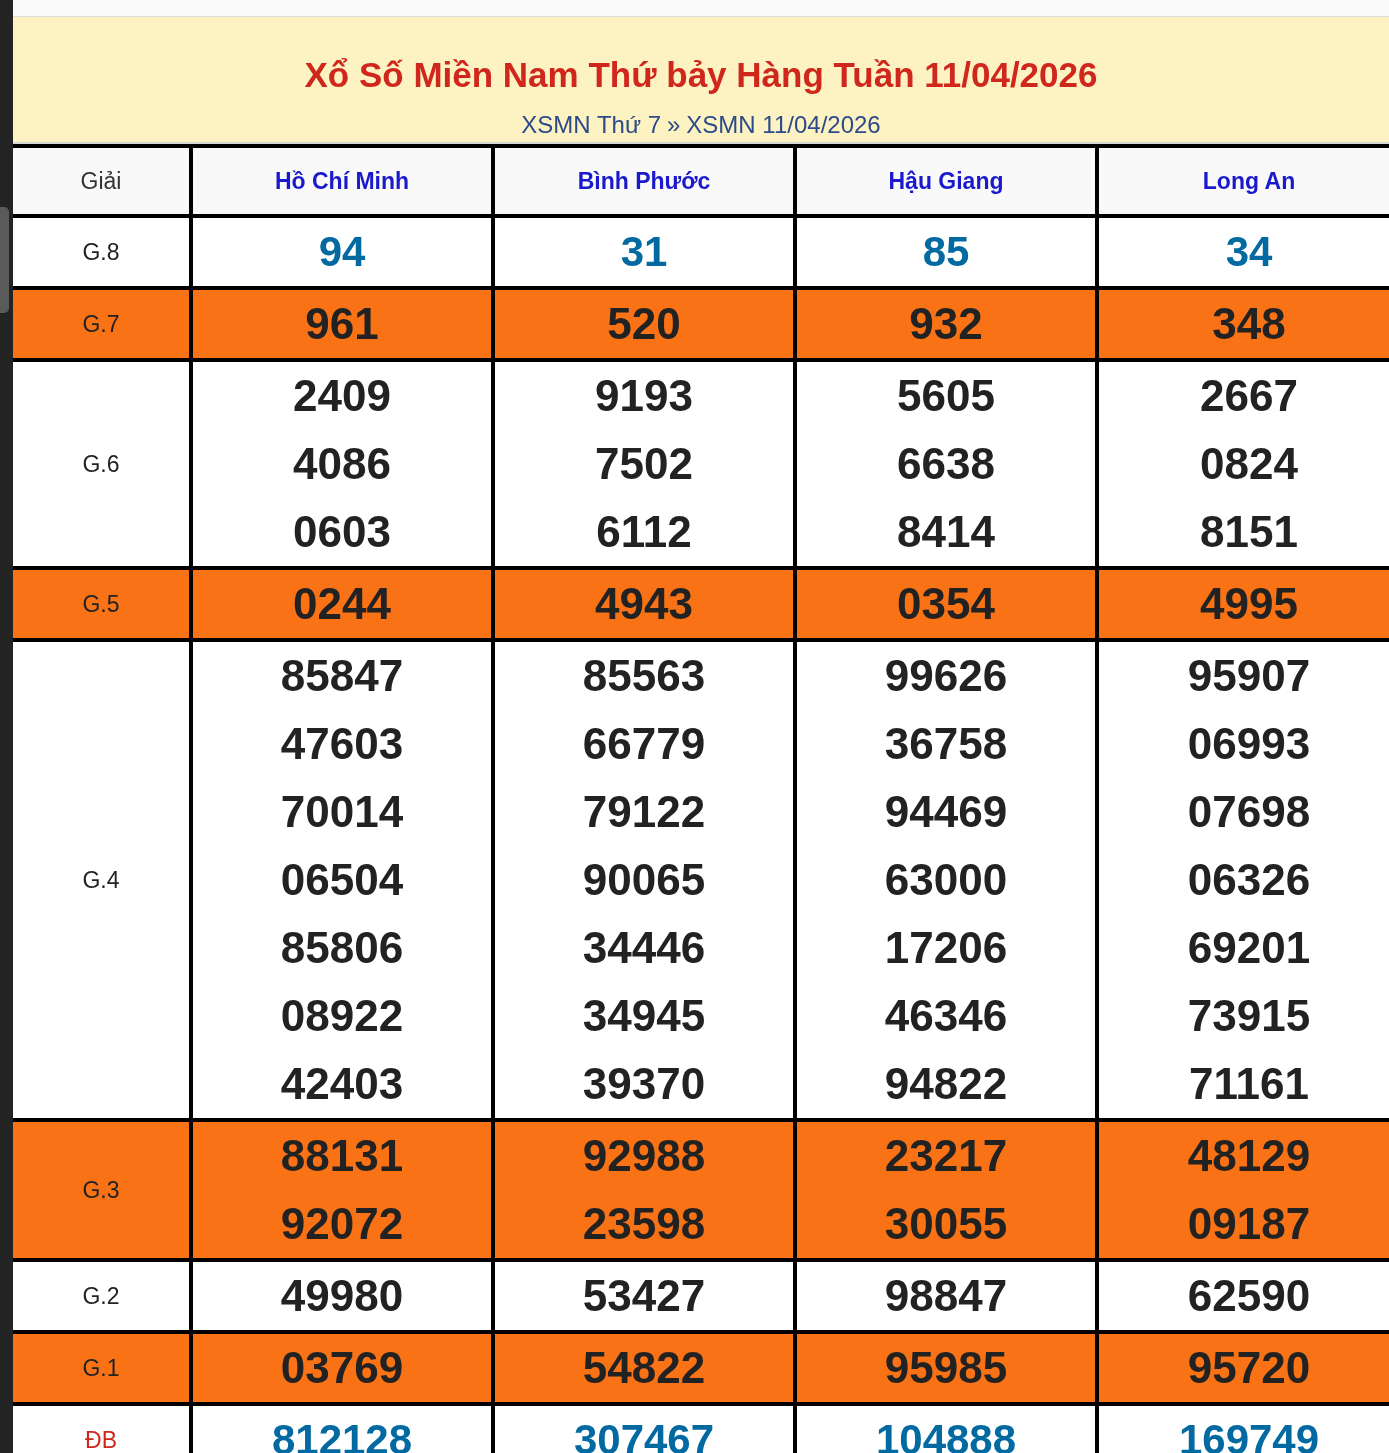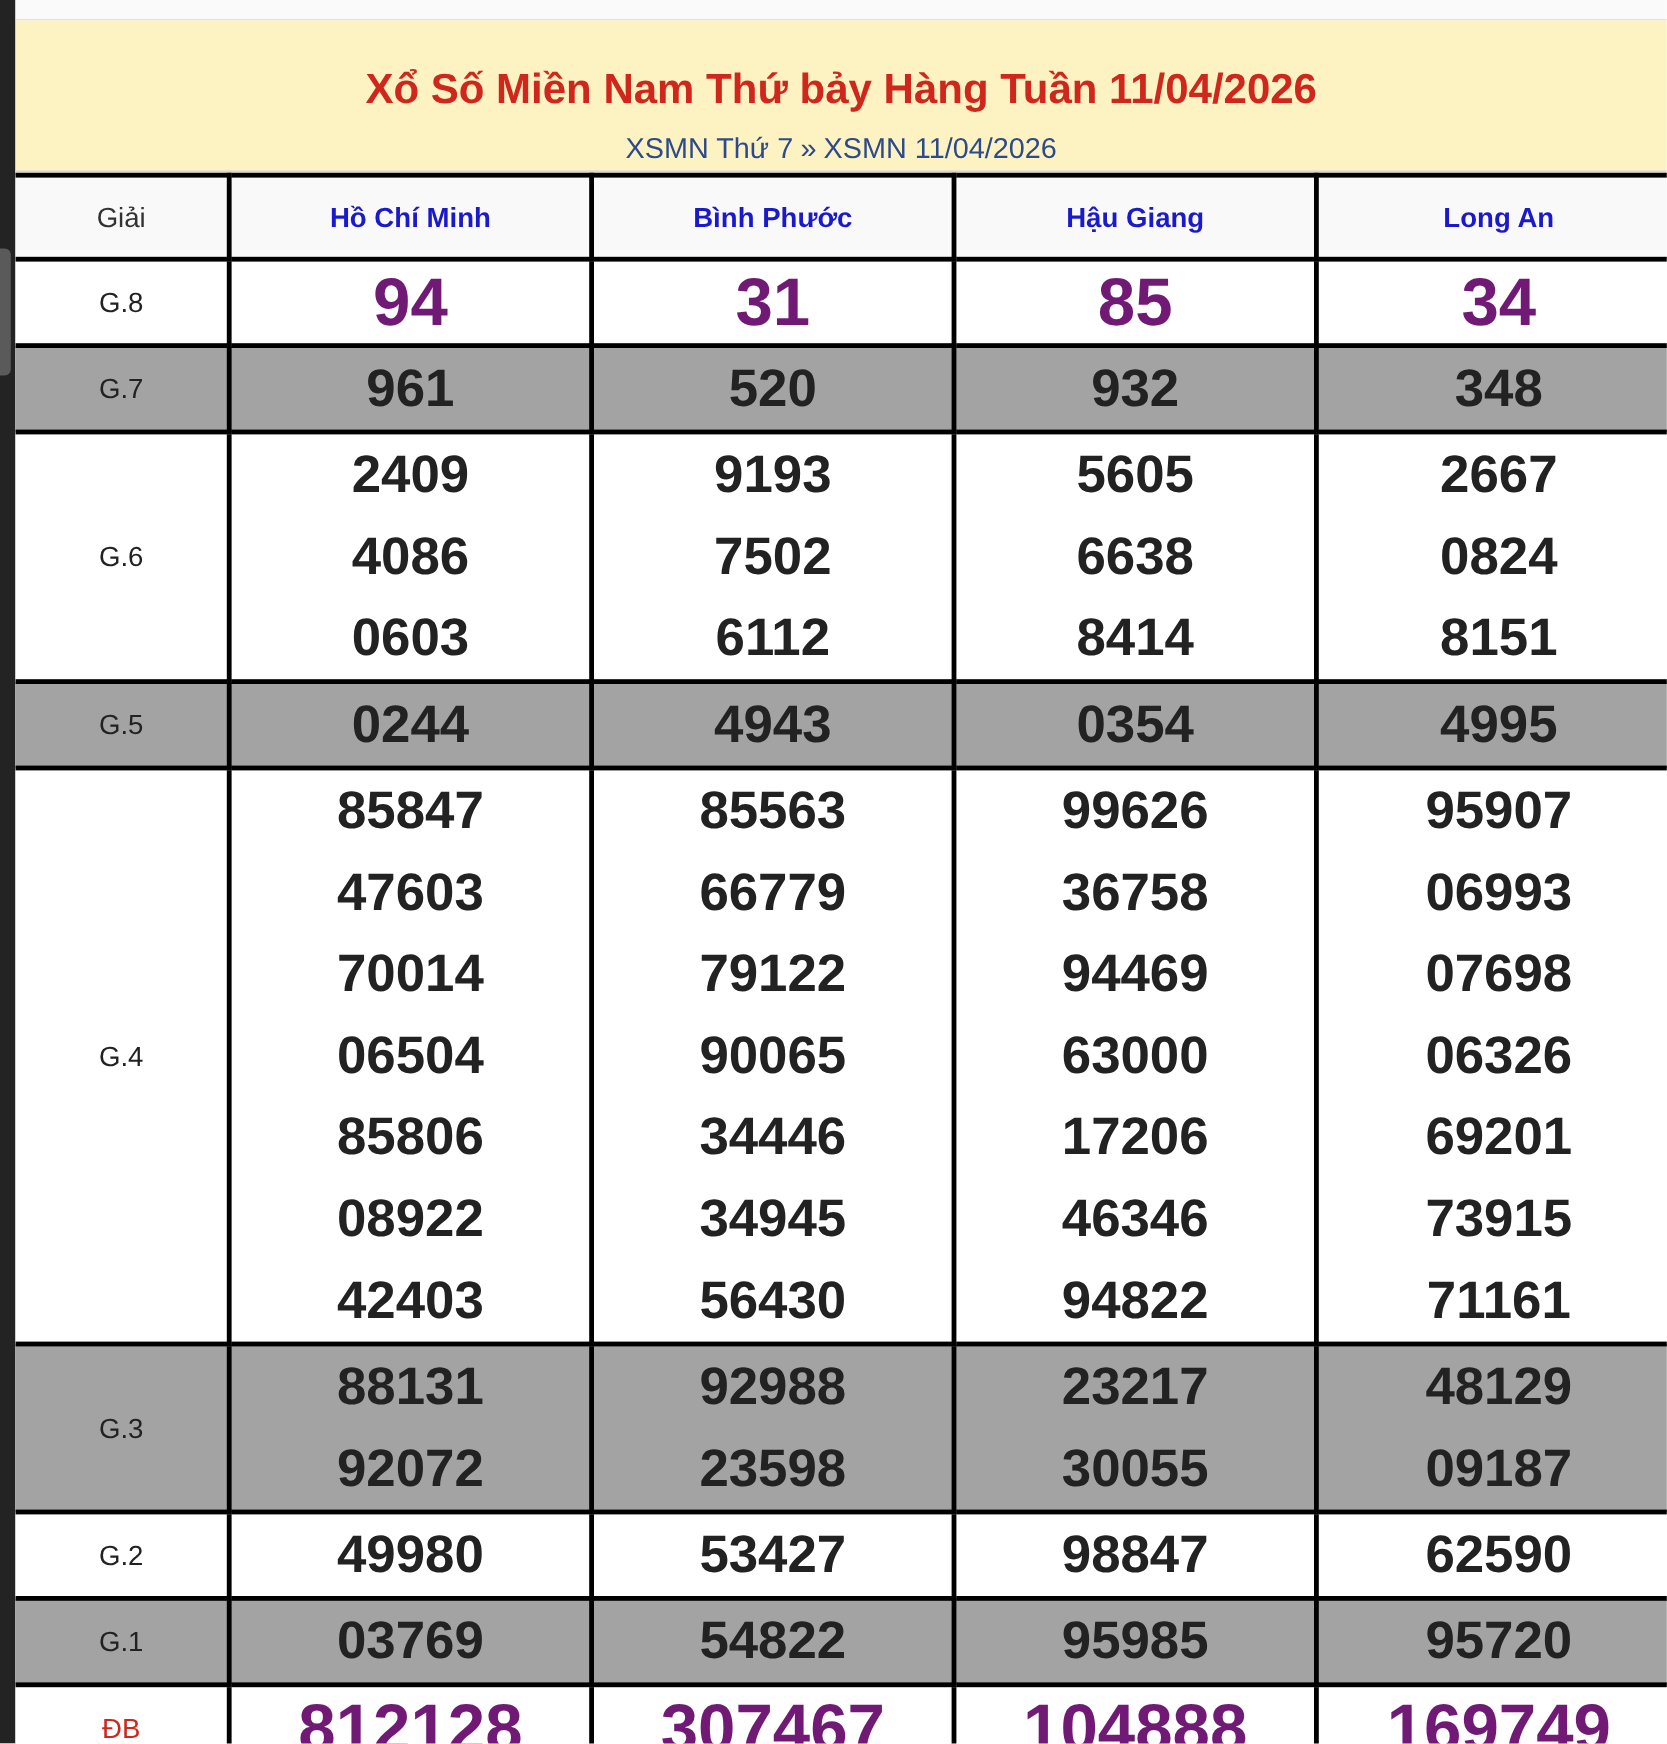--- a/index.html
+++ b/index.html
@@ -49,29 +49,29 @@
   }
   table.results tr > *:first-child { border-left: none; }
   table.results tr > *:last-child { border-right: none; }
   col.c-label { width: 178px; }
   col.c-prov { width: 302px; }
   thead th {
     height: 66px; background: #f9f9f9;
     font-weight: bold; font-size: 23px; color: #1a1acc;
   }
   thead th.label-head { font-weight: normal; color: #333333; font-size: 23px; }
-  tbody tr.alt td { background: #a3a3a3; }
+  tbody tr.alt td { background: #f97316; }
   tbody tr td { background: #ffffff; margin-top: 27px; }
   td.label { font-size: 23px; color: #222222; }
   td.label.special { color: #d0271d; }
   .num {
     display: block; height: 68px; line-height: 68px;
     font-weight: bold; font-size: 44px; color: #222222;
   }
-  .num.red { color: #701a75; font-size: 56px; }
+  .num.red { color: #0369a1; font-size: 42px; }
 </style>
 </head>
 <body>
 
 <div class="side-strip">
   <div class="side-thumb"></div>
 </div>
 
 <div class="page">
   <div class="top-band"></div>
@@ -180,21 +180,21 @@
             <span class="num">08922</span>
             <span class="num">42403</span>
           </td>
           <td>
             <span class="num">85563</span>
             <span class="num">66779</span>
             <span class="num">79122</span>
             <span class="num">90065</span>
             <span class="num">34446</span>
             <span class="num">34945</span>
-            <span class="num">56430</span>
+            <span class="num">39370</span>
           </td>
           <td>
             <span class="num">99626</span>
             <span class="num">36758</span>
             <span class="num">94469</span>
             <span class="num">63000</span>
             <span class="num">17206</span>
             <span class="num">46346</span>
             <span class="num">94822</span>
           </td>

